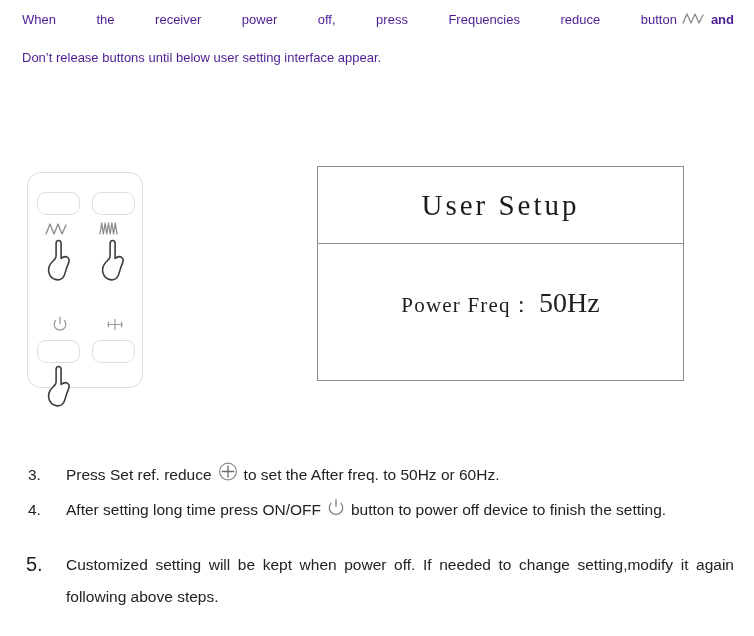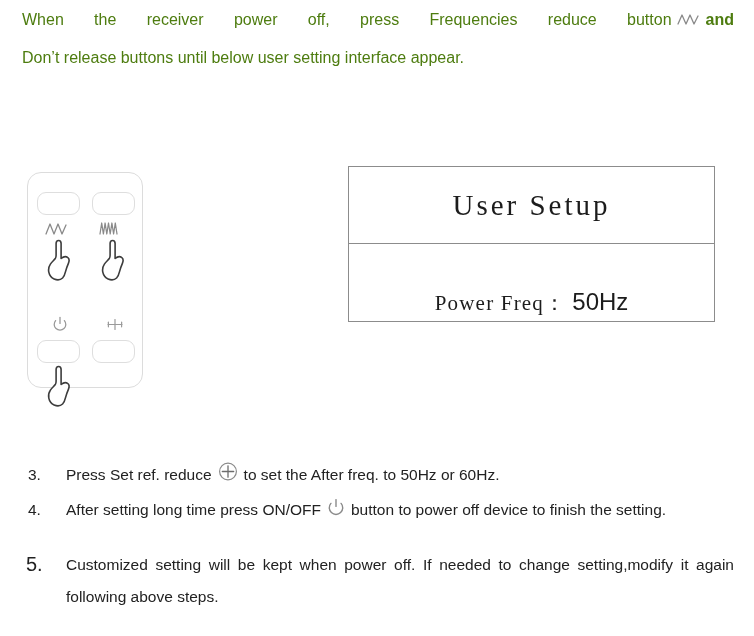--- a/index.html
+++ b/index.html
@@ -16,23 +16,23 @@
     color: #1a1a1a;
     overflow: hidden;
   }
 
   
   .intro {
     position: absolute;
     left: 22px;
     top: 2px;
     width: 712px;
-    font-size: 16px;
+    font-size: 13px;
     line-height: 35px;
-    color: #4d7c0f;
+    color: #4c1d95;
   }
   .intro p { margin: 0; }
   .just { text-align: justify; text-align-last: justify; }
   .just-left { text-align: justify; text-align-last: left; margin-top: 20px; }
   .b { font-weight: bold; }
 
   .inline-icon {
     display: inline-block;
     vertical-align: -3px;
     margin: 0 4px;
@@ -79,24 +79,23 @@
   .dev-hand.h1 { left: 22px;  top: 70px; }
   .dev-hand.h2 { left: 76px;  top: 70px; }
   .dev-hand.h3 { left: 22px;  top: 196px; }
 
   
   .lcd {
     position: absolute;
     left: 317px;
     top: 166px;
     width: 367px;
-    height: 156px;
+    height: 215px;
     border: 1.6px solid #8c8c8c;
     background: #fff;
-    margin-left: 31px;
   }
   .lcd-title-row {
     height: 77px;
     border-bottom: 1.6px solid #8c8c8c;
     display: flex;
     align-items: center;
     justify-content: center;
   }
   .lcd-title {
     font-family: "Liberation Serif", serif;
@@ -112,22 +111,22 @@
     padding-bottom: 18px;
   }
   .lcd-line {
     font-family: "Liberation Serif", serif;
     font-size: 21px;
     letter-spacing: 1.2px;
     color: #1c1c1c;
     white-space: nowrap;
   }
   .lcd-value {
-    font-family: Liberation Sans, sans-serif;
-    font-size: 24px;
+    font-family: Liberation Serif, serif;
+    font-size: 28px;
     letter-spacing: 0px;
     margin-left: 6px;
   }
 
   
   .steps {
     position: absolute;
     left: 22px;
     top: 459px;
     width: 712px;

